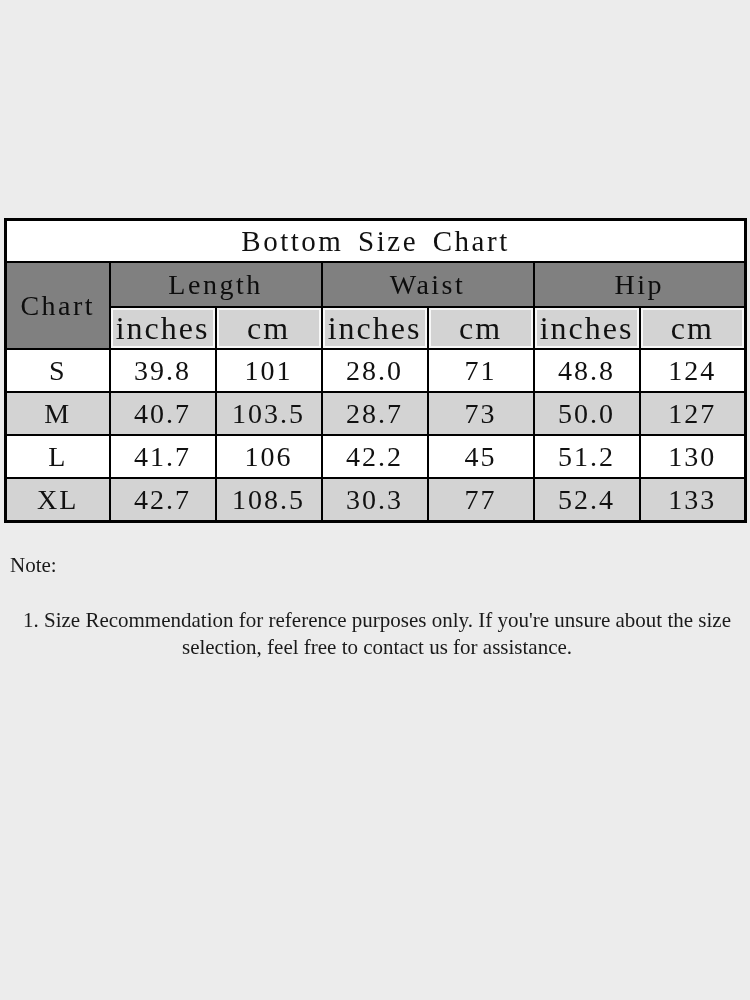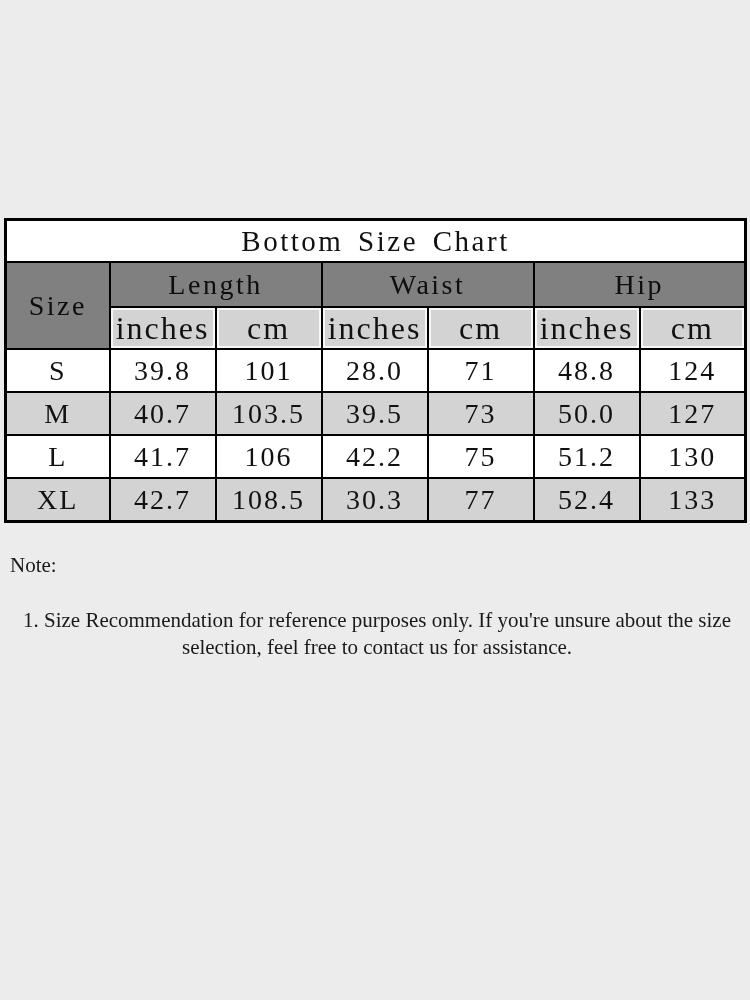--- a/index.html
+++ b/index.html
@@ -93,21 +93,21 @@
       <col style="width:106px">
         <col style="width:106px">
       <col style="width:106px">
         <col style="width:106px">
     </colgroup>
     <tbody>
       <tr class="title-row">
         <td colspan="7">Bottom Size Chart</td>
       </tr>
       <tr class="group-row">
-        <td rowspan="2" class="size-head">Size</td>
+        <td rowspan="2" class="size-head">Chart</td>
         <td colspan="2">Length</td>
         <td colspan="2">Waist</td>
         <td colspan="2">Hip</td>
       </tr>
       <tr class="unit-row">
         <td>inches</td>
         <td>cm</td>
         <td>inches</td>
         <td>cm</td>
         <td>inches</td>
@@ -120,31 +120,31 @@
         <td>101</td>
         <td>28.0</td>
         <td>71</td>
         <td>48.8</td>
         <td>124</td>
       </tr>
       <tr class="data-row alt">
         <td>M</td>
         <td>40.7</td>
         <td>103.5</td>
-        <td>39.5</td>
+        <td>28.7</td>
         <td>73</td>
         <td>50.0</td>
         <td>127</td>
       </tr>
       <tr class="data-row plain">
         <td>L</td>
         <td>41.7</td>
         <td>106</td>
         <td>42.2</td>
-        <td>75</td>
+        <td>45</td>
         <td>51.2</td>
         <td>130</td>
       </tr>
       <tr class="data-row alt">
         <td>XL</td>
         <td>42.7</td>
         <td>108.5</td>
         <td>30.3</td>
         <td>77</td>
         <td>52.4</td>

